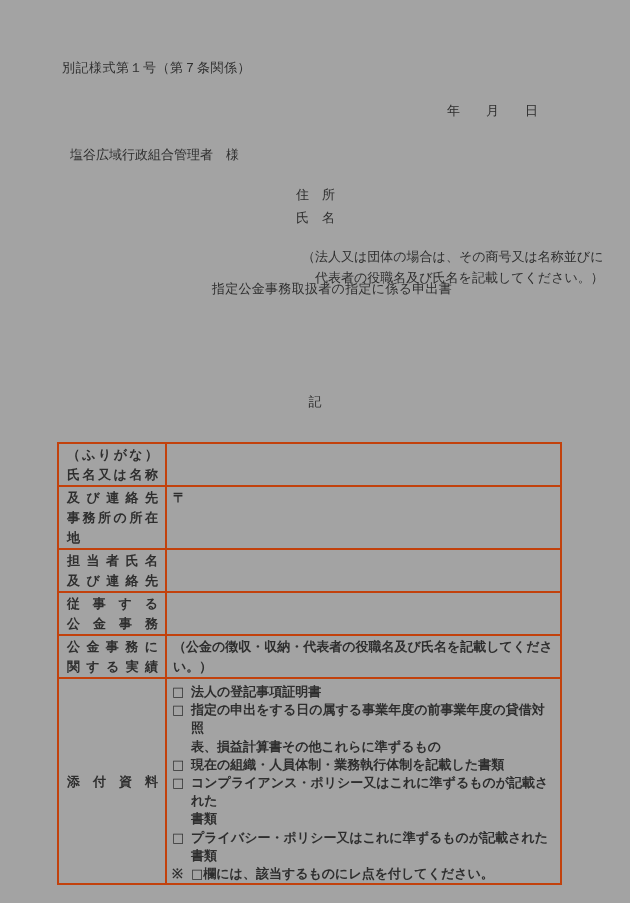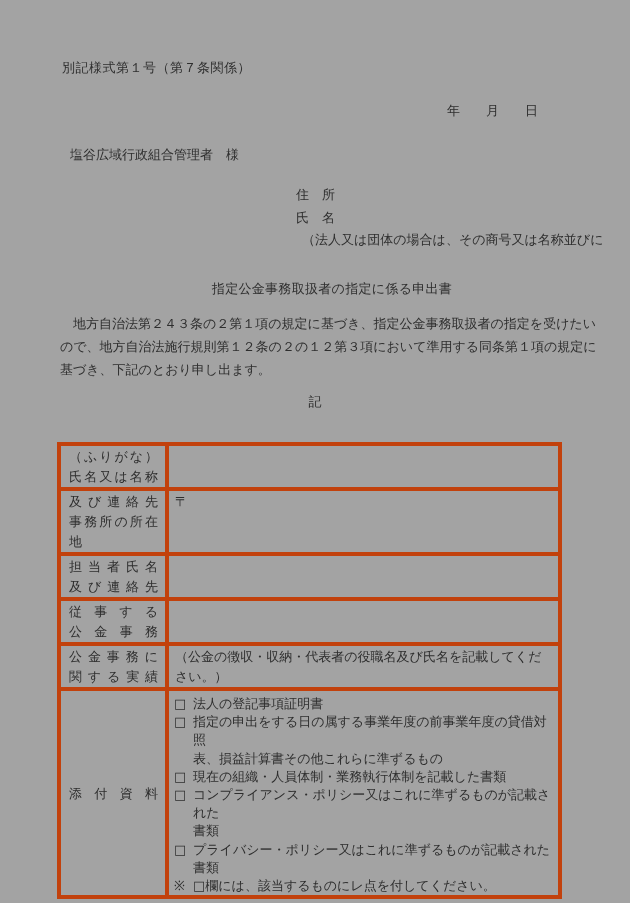--- a/index.html
+++ b/index.html
@@ -29,21 +29,21 @@
     position: absolute;
     left: 70px;
     top: 146px;
   }
   .applicant {
     position: absolute;
     left: 296px;
     top: 183px;
   }
   .app-line { line-height: 23px; }
-  .app-note { margin-top: 0; }
+  .app-note { margin-top: 17px; }
   .note-line { line-height: 21px; }
   .note-line-0 { padding-left: 6px; }
   .note-line-1 { padding-left: 19px; }
   .doc-title {
     position: absolute;
     left: 0;
     top: 280px;
     width: 630px;
     text-align: center;
     letter-spacing: 0.3px;
@@ -65,22 +65,22 @@
   }
   .form-table {
     position: absolute;
     left: 57px;
     top: 442px;
     width: 505px;
     border-collapse: collapse;
     table-layout: fixed;
   }
   .form-table th, .form-table td {
-    border: 4px solid #c2410c;
-    font-weight: normal;
+    border: 2px solid #c2410c;
+    font-weight: bold;
     vertical-align: top;
     text-align: left;
   }
   .form-table th {
     width: 108px;
     padding: 1px 7px 0 8px;
   }
   .form-table tr { height: 42px; }
   .form-table tr.att-row { height: 146px; }
   .lbl {
@@ -108,30 +108,26 @@
 <div class="page">
   <div class="form-id">別記様式第１号（第７条関係）</div>
   <div class="date-line">年　　月　　日</div>
   <div class="addressee">塩谷広域行政組合管理者　様</div>
 
   <div class="applicant">
     <div class="app-line">住　所</div>
     <div class="app-line">氏　名</div>
     <div class="app-note" id="applicant-note">
         <div class="note-line note-line-0">（法人又は団体の場合は、その商号又は名称並びに</div>
+        <div class="note-line note-line-1">代表者の役職名及び氏名を記載してください。）</div>
       </div>
   </div>
 
   <div class="doc-title">指定公金事務取扱者の指定に係る申出書</div>
 
-  <div class="body-text" id="body-text">
-      <div class="body-line">　地方自治法第２４３条の２第１項の規定に基づき、指定公金事務取扱者の指定を受けたい</div>
-      <div class="body-line">ので、地方自治法施行規則第１２条の２の１２第３項において準用する同条第１項の規定に</div>
-      <div class="body-line">基づき、下記のとおり申し出ます。</div>
-    </div>
 
   <div class="ki">記</div>
 
   <table class="form-table">
     <tbody id="table-body">
         <tr>
           <th>
             <div class="lbl">（ふりがな）</div>
             <div class="lbl">氏名又は名称</div>
           </th>

